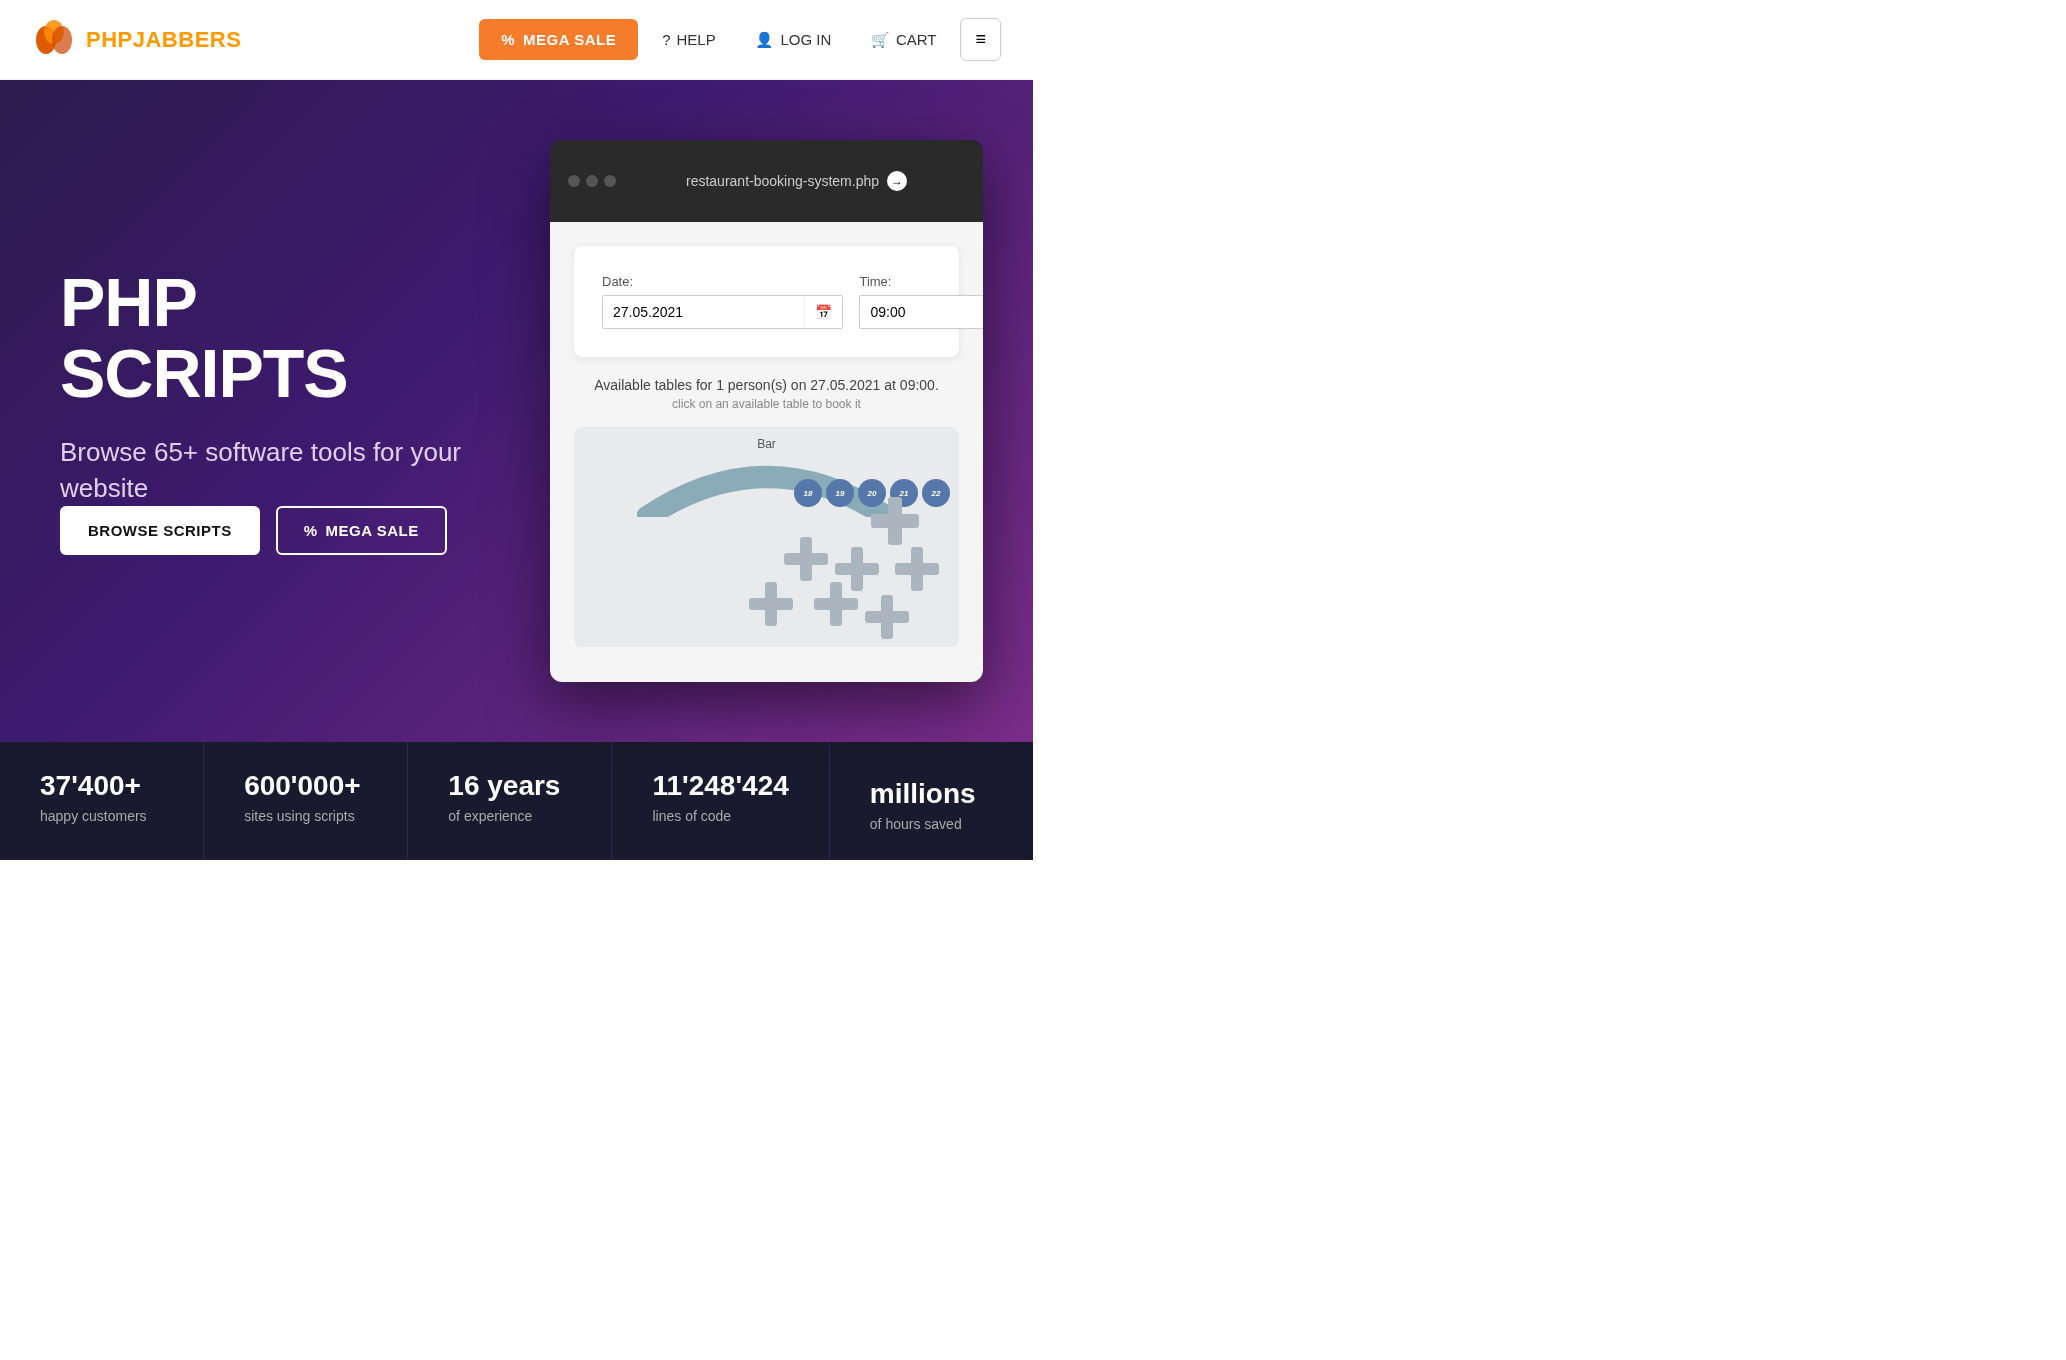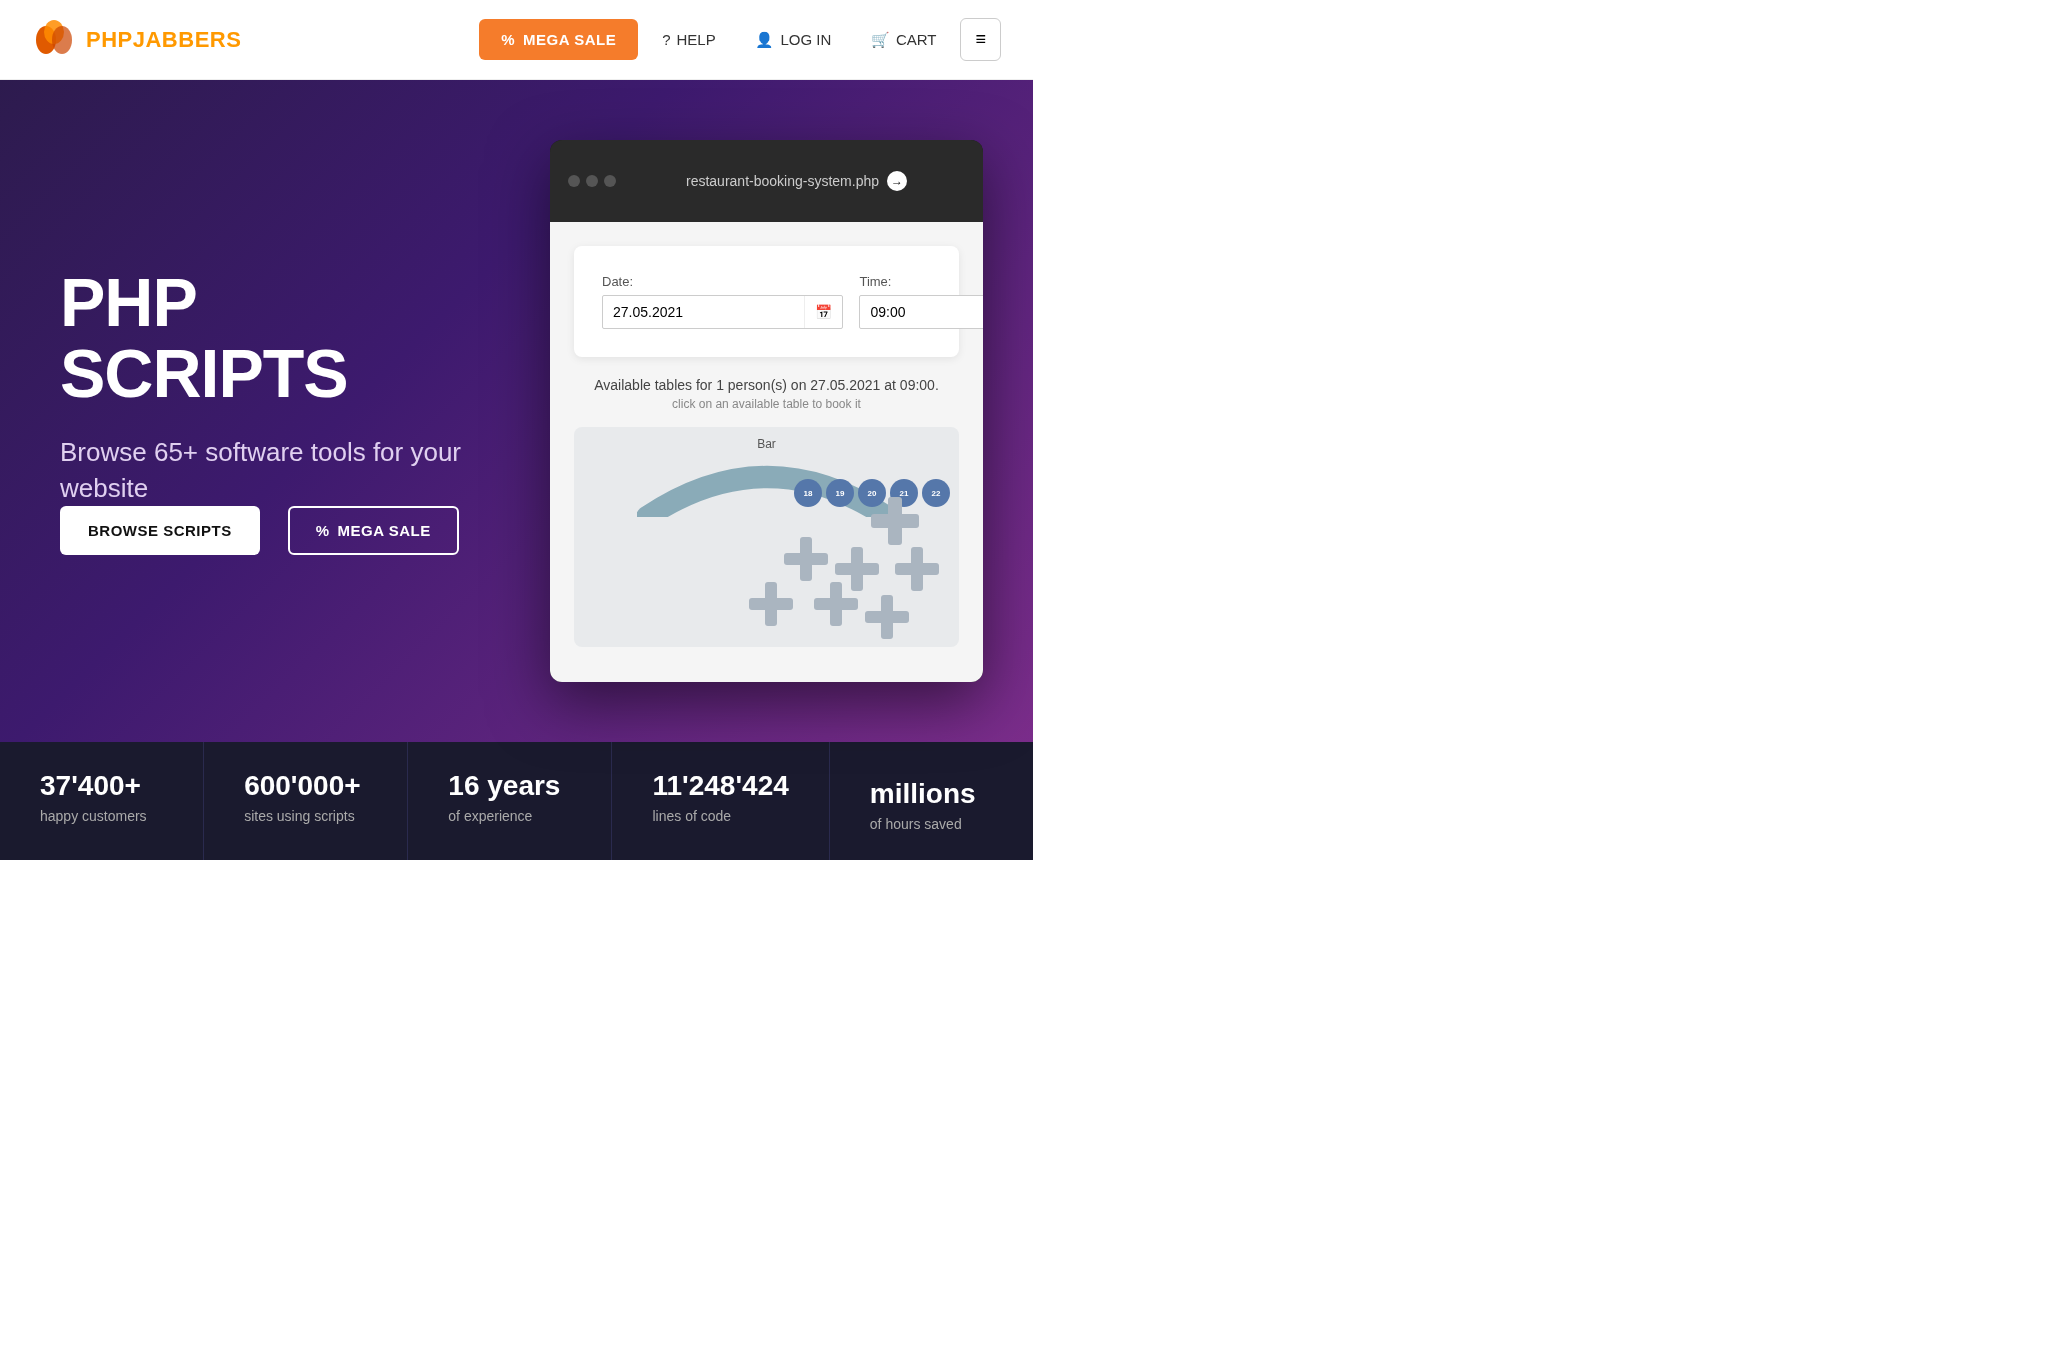--- a/index.html
+++ b/index.html
@@ -94,21 +94,21 @@
       margin-bottom: 24px;
       letter-spacing: -1px;
     }
     .hero-subtitle {
       font-size: 26px;
       color: #e0d0f0;
       line-height: 1.4;
     }
     .hero-buttons {
       display: flex;
-      gap: 28px;
+      gap: 16px;
     }
     .btn-browse {
       background: #fff;
       color: #111;
       border: none;
       border-radius: 6px;
       padding: 16px 28px;
       font-size: 15px;
       font-weight: 800;
       cursor: pointer;
@@ -261,20 +261,21 @@
       height: 36px;
       border-radius: 50%;
       background: #8899aa;
       display: flex;
       align-items: center;
       justify-content: center;
       font-size: 9px;
       color: #fff;
       font-weight: 600;
       position: relative;
+      font-style: italic;
     }
 
     
     .stats-bar {
       background: #1a1a2e;
       display: flex;
       align-items: stretch;
     }
     .stat-item {
       flex: 1;

